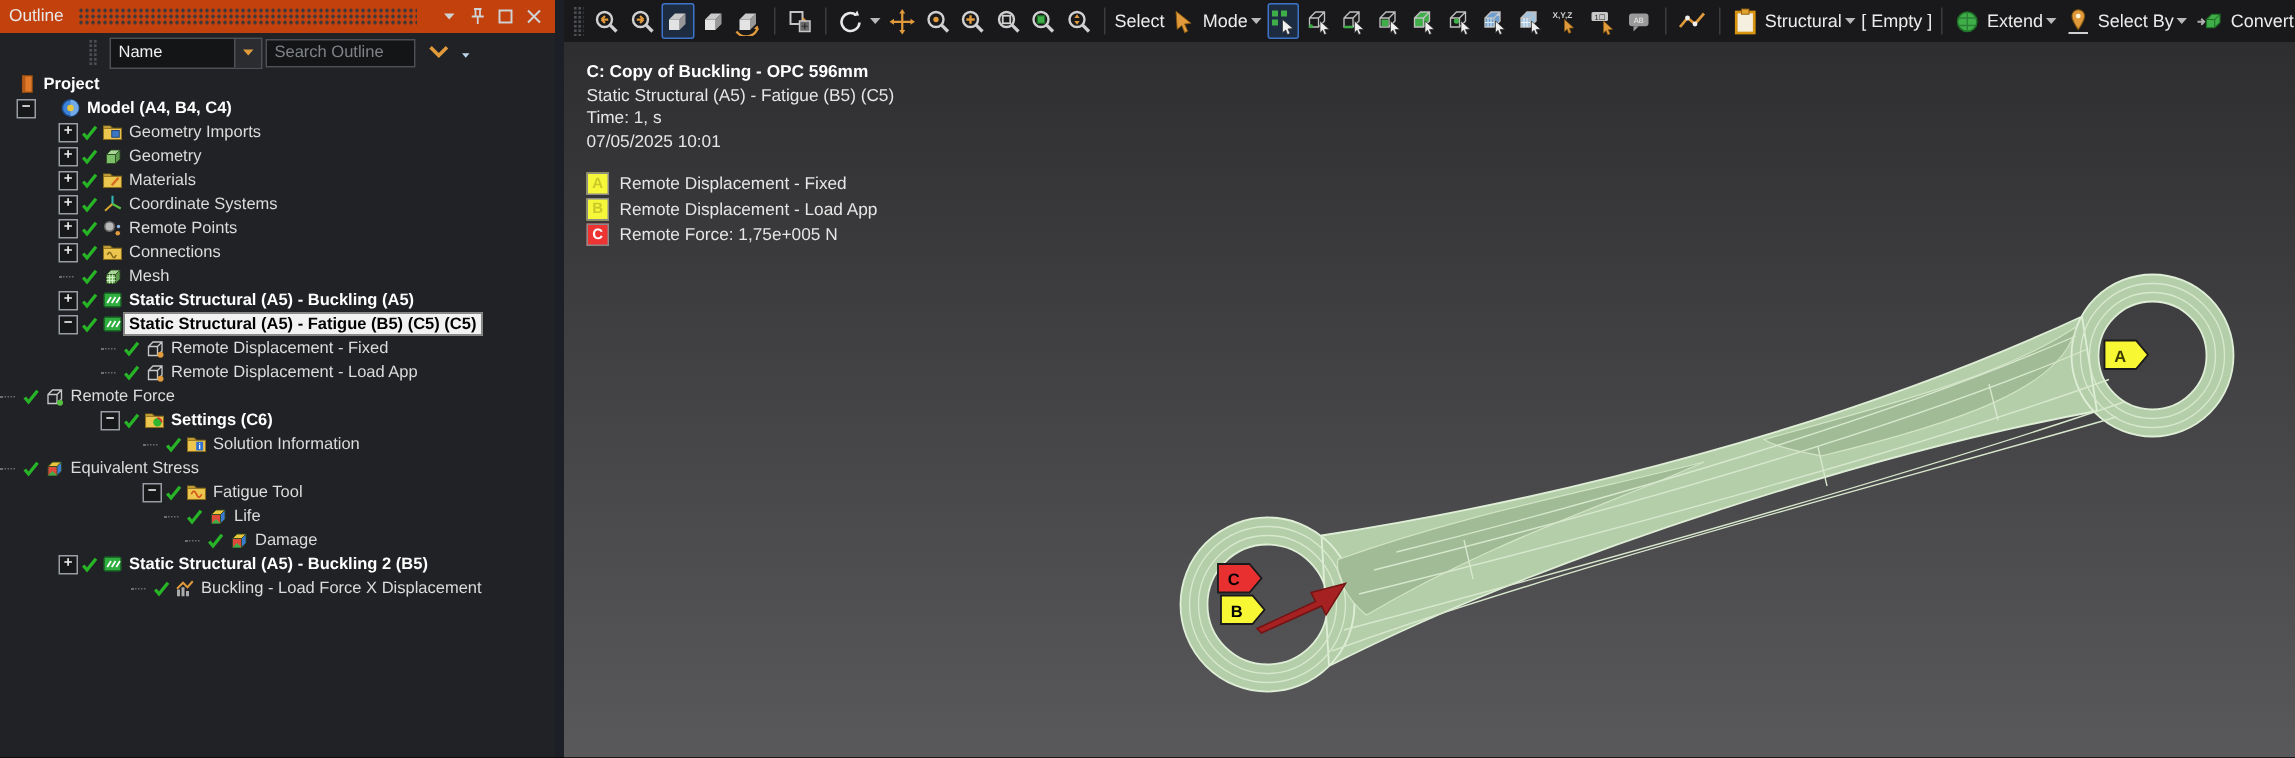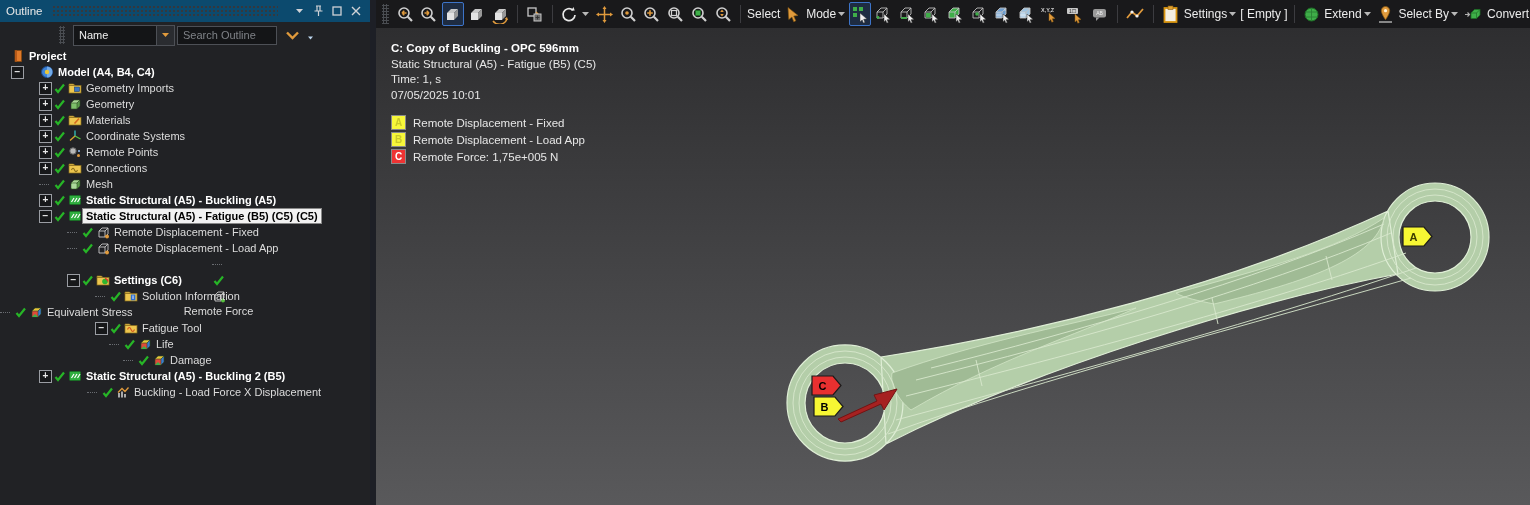--- a/index.html
+++ b/index.html
@@ -1,21 +1,21 @@
 <!DOCTYPE html>
 <html><head>
 <meta charset="utf-8">
 <style>
   html,body{margin:0;padding:0;background:#000;width:1530px;height:505px;overflow:hidden;
     font-family:"Liberation Sans", sans-serif;-webkit-font-smoothing:antialiased;}
   .app{position:relative;width:1530px;height:505px;background:#0c0c0d;}
 
   
   .panel{position:absolute;left:0;top:0;width:370px;height:505px;background:#212225;overflow:hidden;}
-  .panel-title{height:22px;background:#0c4a6e;display:flex;align-items:center;padding:0 6px;
+  .panel-title{height:22px;background:#c2410c;display:flex;align-items:center;padding:0 6px;
     color:#e8e8e8;font-size:11.5px;position:relative;}
   .panel-title .dots{flex:1;height:12px;margin:0 10px;
     background-image:radial-gradient(#35383d 1px, transparent 1.2px);background-size:4px 4px;}
   .tbtn{width:16px;height:16px;display:flex;align-items:center;justify-content:center;margin-left:3px;cursor:default;}
   .searchbar{height:26px;display:flex;align-items:center;padding-left:4px;background:#212225;justify-content:center;}
   .grip-v{width:6px;height:18px;margin-right:8px;
     background-image:radial-gradient(#4a4d52 1px, transparent 1.2px);background-size:3px 3px;}
   .combo{width:100px;height:19px;background:#141517;border:1px solid #4d5056;display:flex;align-items:center;}
   .combo .val{flex:1;color:#f0f0f0;font-size:11px;padding-left:5px;}
   .combo .dd{width:17px;height:100%;border-left:1px solid #4d5056;background:#2a2c30;
@@ -329,21 +329,21 @@
             </svg>
           </span>
           <span class="slot-ico">
             <svg width="14" height="14">
               <path d="M3 6 L6 3 L12 3 L12 9 L9 12 L3 12 Z M3 6 h6 M9 6 L12 3 M9 6 v6" fill="none" stroke="#c8c8c8" stroke-width=".9"></path>
               <circle cx="11" cy="11.5" r="2" fill="#e09a3c"></circle>
             </svg>
           </span>
           <span class="lbl">Remote Displacement - Load App</span>
         </div>
-        <div class="trow" style="padding-left: 67px; flex-direction: column;">
+        <div class="trow" style="">
           <span class="slot-exp">
             <span class="dotline"></span>
           </span>
           <span class="slot-chk">
             <svg width="11" height="11">
               <path d="M1.5 6 L4 9 L10 1.5" stroke="#27b527" stroke-width="2.2" fill="none"></path>
             </svg>
           </span>
           <span class="slot-ico">
             <svg width="14" height="14">
@@ -708,21 +708,21 @@
           <circle cx="12" cy="11" r="1.6" fill="#f0f0f0"></circle>
         </svg>
       </span>
       <span class="tb-sep"></span>
       <span class="tb-ico">
         <svg width="17" height="19">
           <rect x="2.5" y="3" width="12" height="14" fill="#f5efe0" stroke="#d8940f" stroke-width="1.8"></rect>
           <rect x="6" y="1" width="5" height="3.5" fill="#e0a22f" stroke="#8a5a10" stroke-width=".6"></rect>
         </svg>
       </span>
-      <span class="tb-lab">Settings</span>
+      <span class="tb-lab">Structural</span>
       <span class="tb-chev">
         <svg width="9" height="6">
           <path d="M1 1 L4.5 5 L8 1 Z" fill="#b8b8b8"></path>
         </svg>
       </span>
       <span class="tb-lab">[ Empty ]</span>
       <span class="tb-sep"></span>
       <span class="tb-ico">
         <svg width="19" height="19">
           <circle cx="9.5" cy="9.5" r="6.5" fill="#3fae49" stroke="#1e6e26"></circle>

